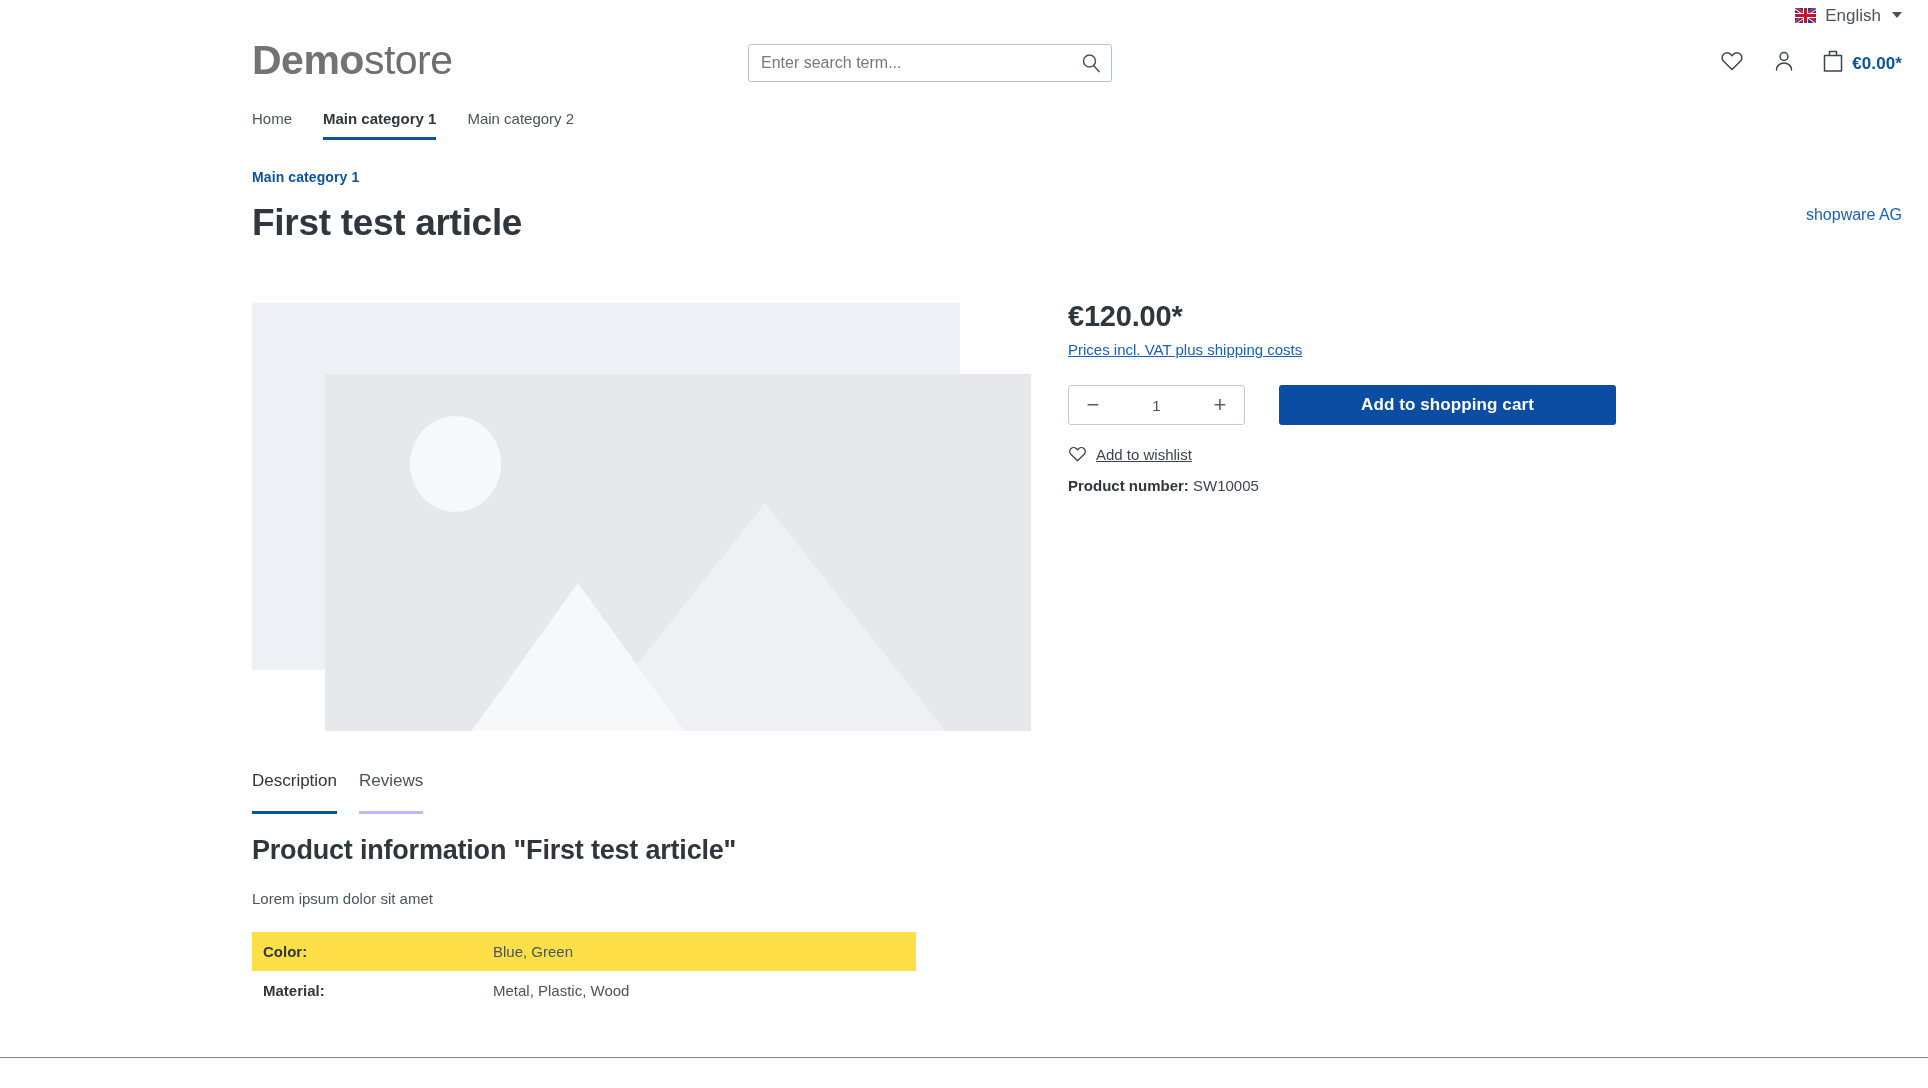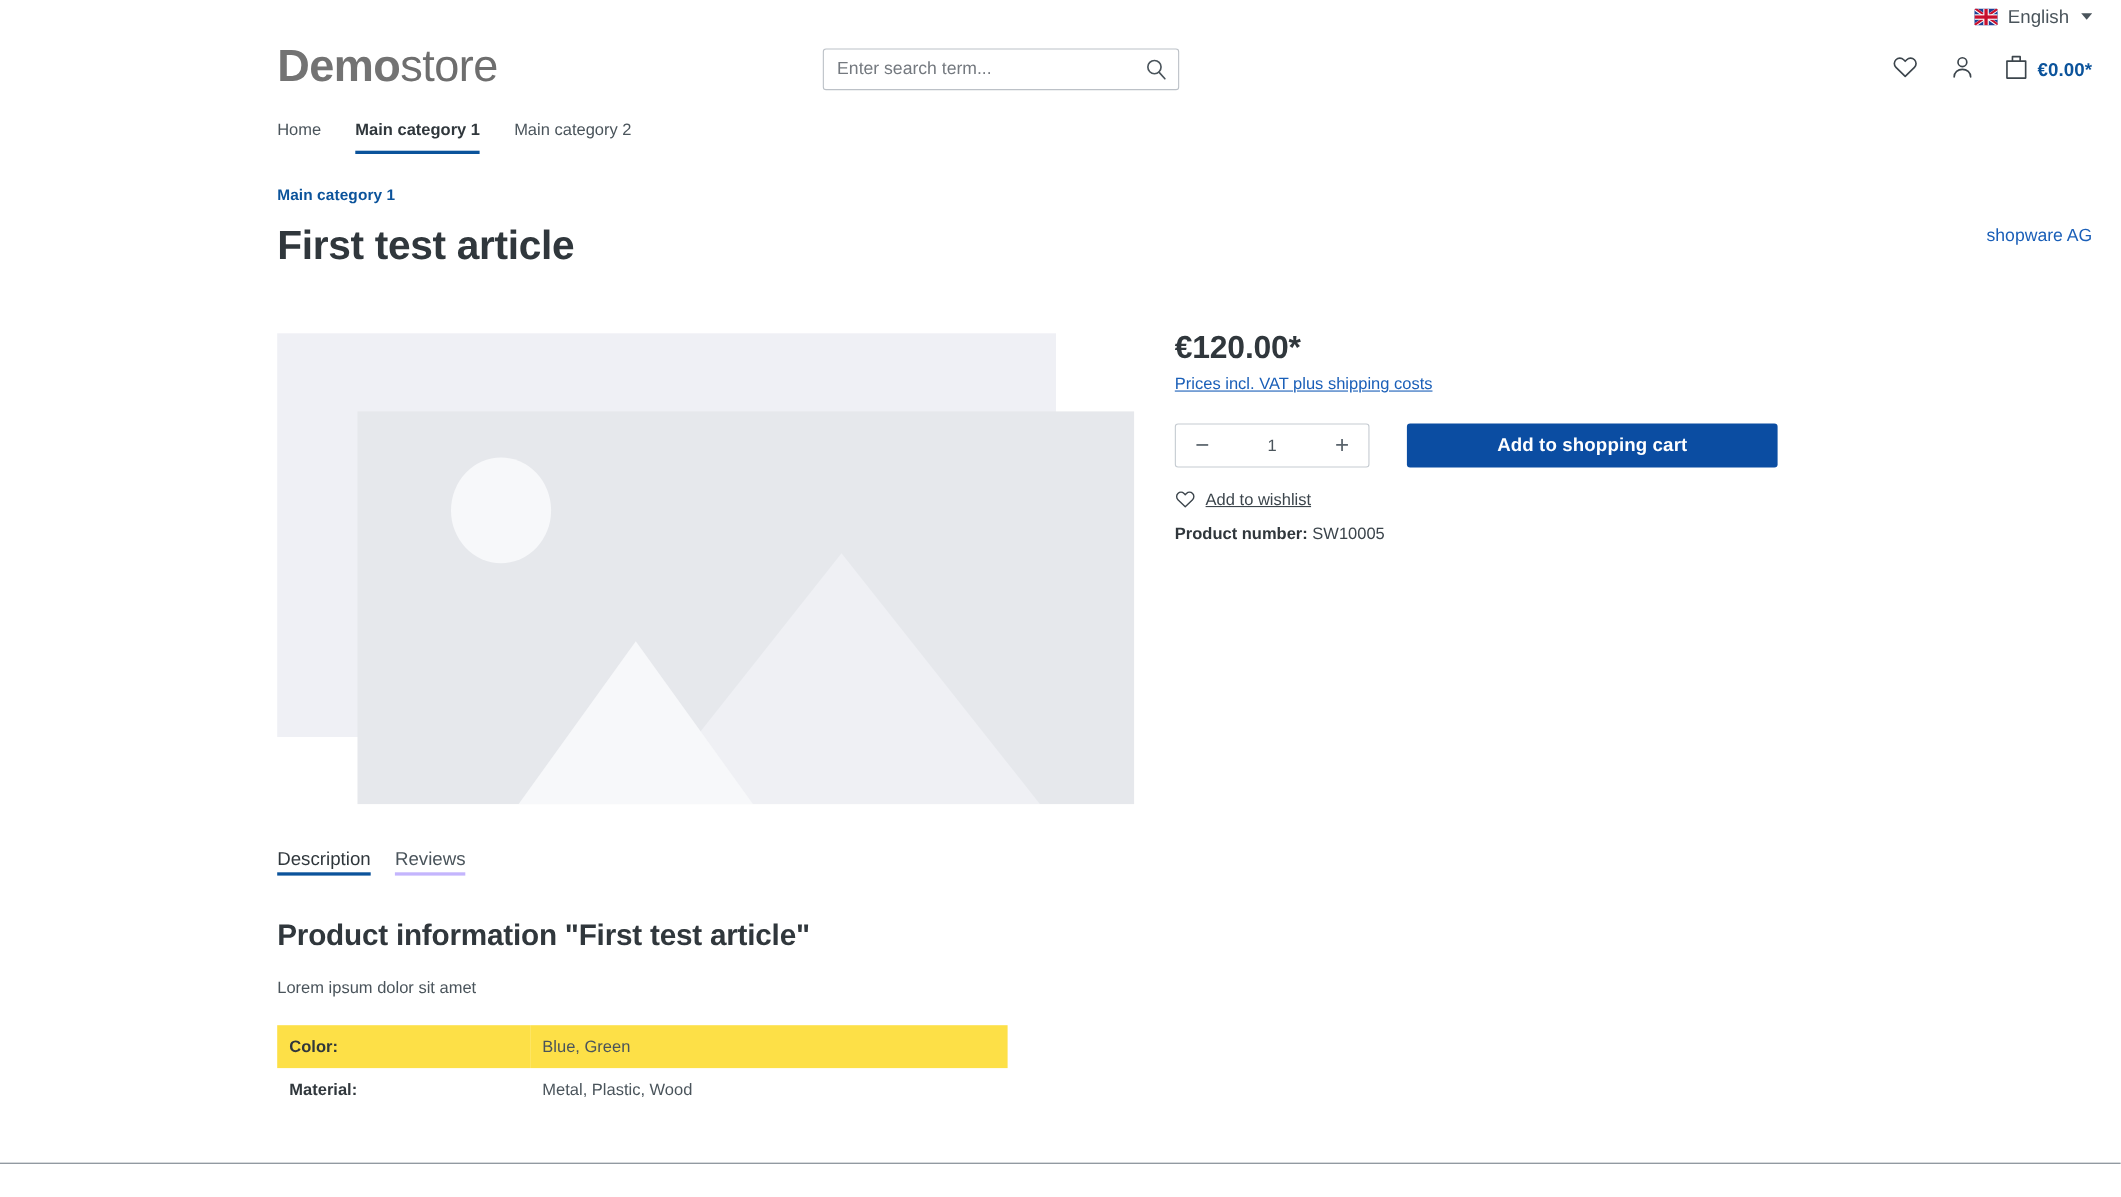--- a/index.html
+++ b/index.html
@@ -107,21 +107,21 @@
     color: #5b5b5b;
     white-space: nowrap;
   }
   .logo .b { font-weight: bold; color: #737373; }
   .logo .r { font-weight: normal; color: #6e6e6e; }
 
   .search-box {
     position: absolute;
     left: 748px;
     top: 14px;
-    width: 324px;
+    width: 364px;
     height: 38px;
     border: 1px solid #bcc1c7;
     border-radius: 3px;
     background: #fff;
     display: flex;
     align-items: center;
   }
   .search-input {
     flex: 1;
     border: none;
@@ -349,21 +349,21 @@
   
   .tabs {
     position: absolute;
     left: 252px; top: 771px;
     display: flex;
     gap: 22px;
   }
   .tab {
     font-size: 17px;
     color: #4a545b;
-    padding-bottom: 2px;
+    padding-bottom: 20px;
     border-bottom: 3px solid #c4b5fd;
     cursor: pointer;
     line-height: 1.2;
   }
   .tab.active { color: #30373c; border-bottom-color: #0b539b; }
 
   
   .desc-title {
     position: absolute;
     left: 252px; top: 835px;

